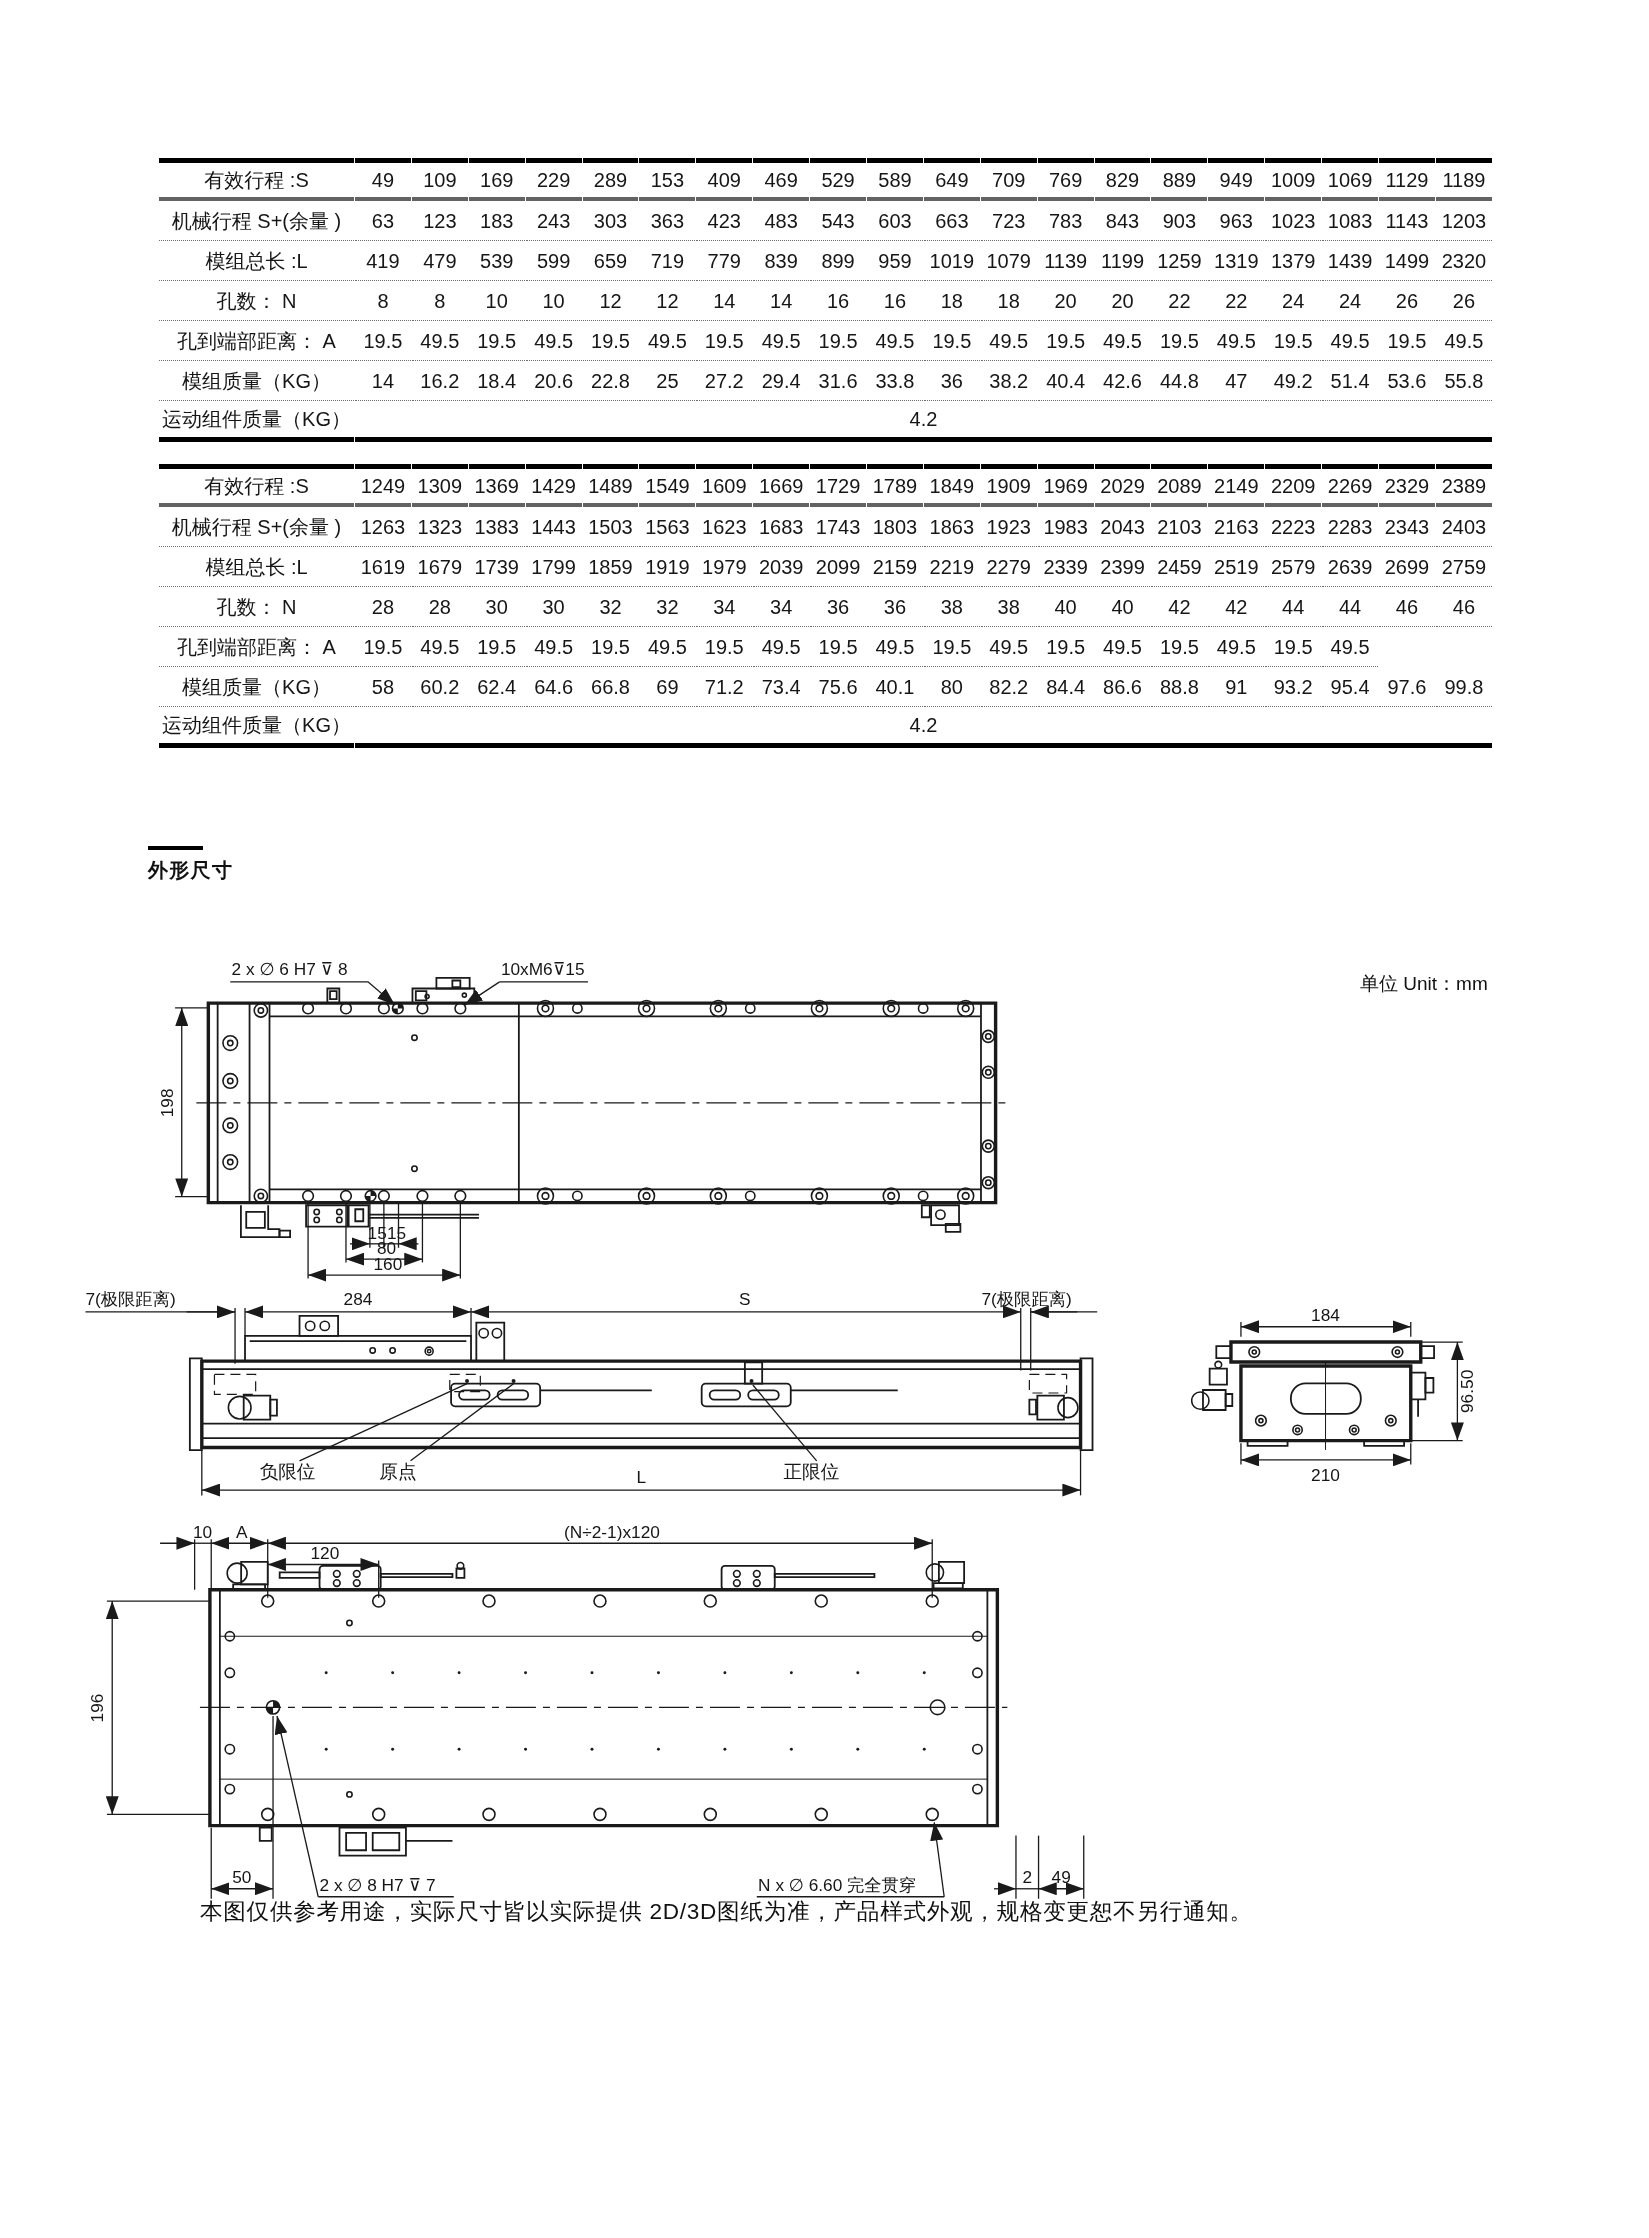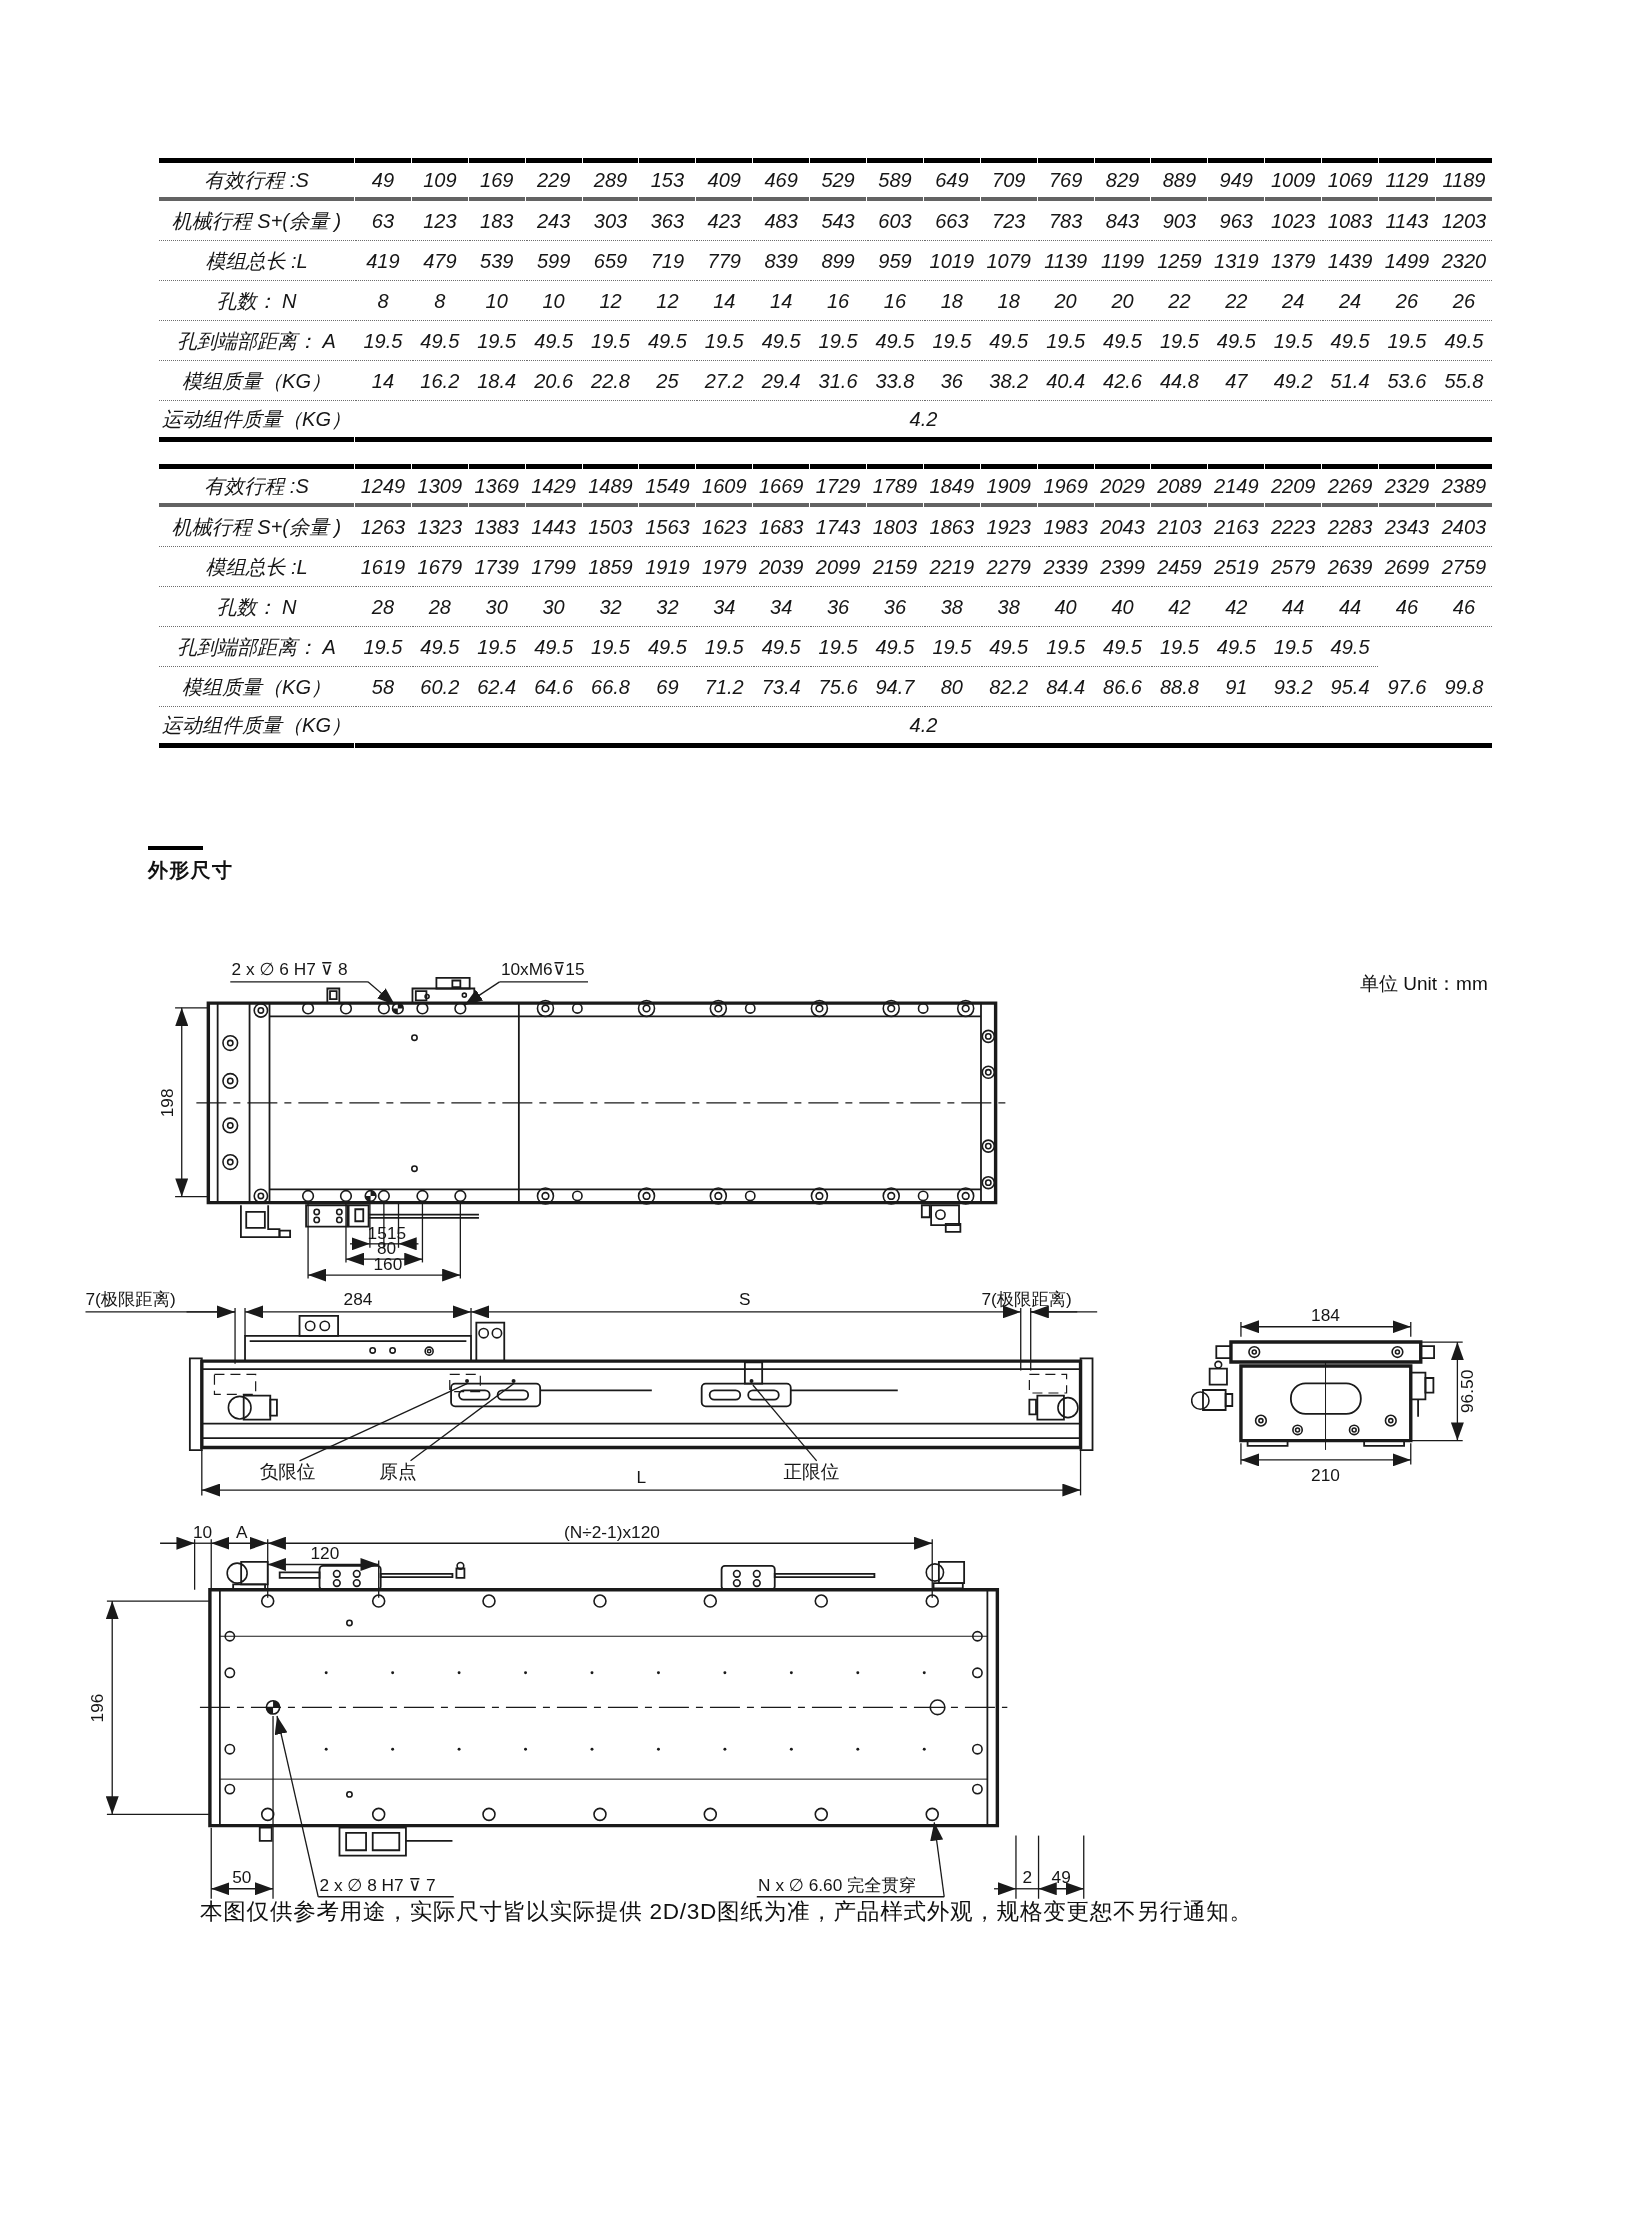--- a/index.html
+++ b/index.html
@@ -1,20 +1,20 @@
 <!DOCTYPE html>
 <html style="font-size:10.6px"><head>
 <meta charset="utf-8">
 <style>
   html,body{margin:0;padding:0;background:#e8e8e8;}
   .page{position:relative;width:1649px;height:2239px;background:#ffffff;
         font-family:"Liberation Sans","DejaVu Sans",sans-serif;color:#111;overflow:hidden;}
   
   table.spec{position:absolute;left:158px;width:1335px;border-collapse:separate;
-             border-spacing:1.3px 0;table-layout:fixed;font-size:20px;line-height:1;color:#161616;font-style:italic;}
+             border-spacing:1.3px 0;table-layout:fixed;font-size:20px;line-height:1;color:#161616;}
   table.spec td{text-align:center;padding:0;overflow:hidden;white-space:nowrap;}
   table.spec tr.hdr td{border-top:5.3px solid #000;border-bottom:4.7px solid #636363;height:34px;}
   table.spec tr.datarow td{border-bottom:1.3px dotted #6e6e6e;height:39px;}
   table.spec tr.ftr td{border-bottom:5.3px solid #000;height:36px;}
   #table1{top:158px;} #table2{top:464px;}
   
   .section-title{position:absolute;left:148px;top:857px;font-size:20px;font-weight:bold;letter-spacing:1.3px;}
   .section-title::before{content:"";position:absolute;left:0;top:-10.6px;width:55px;height:3.3px;background:#000;}
   .unit-label{position:absolute;left:1360px;top:971px;font-size:19px;}
   .footer-note{position:absolute;left:200px;top:1896px;font-size:22.6px;letter-spacing:0.7px;}
@@ -318,21 +318,21 @@
           <td>模组质量（KG）</td>
           <td>58</td>
           <td>60.2</td>
           <td>62.4</td>
           <td>64.6</td>
           <td>66.8</td>
           <td>69</td>
           <td>71.2</td>
           <td>73.4</td>
           <td>75.6</td>
-          <td>94.7</td>
+          <td>40.1</td>
           <td>80</td>
           <td>82.2</td>
           <td>84.4</td>
           <td>86.6</td>
           <td>88.8</td>
           <td>91</td>
           <td>93.2</td>
           <td>95.4</td>
           <td>97.6</td>
           <td>99.8</td>

